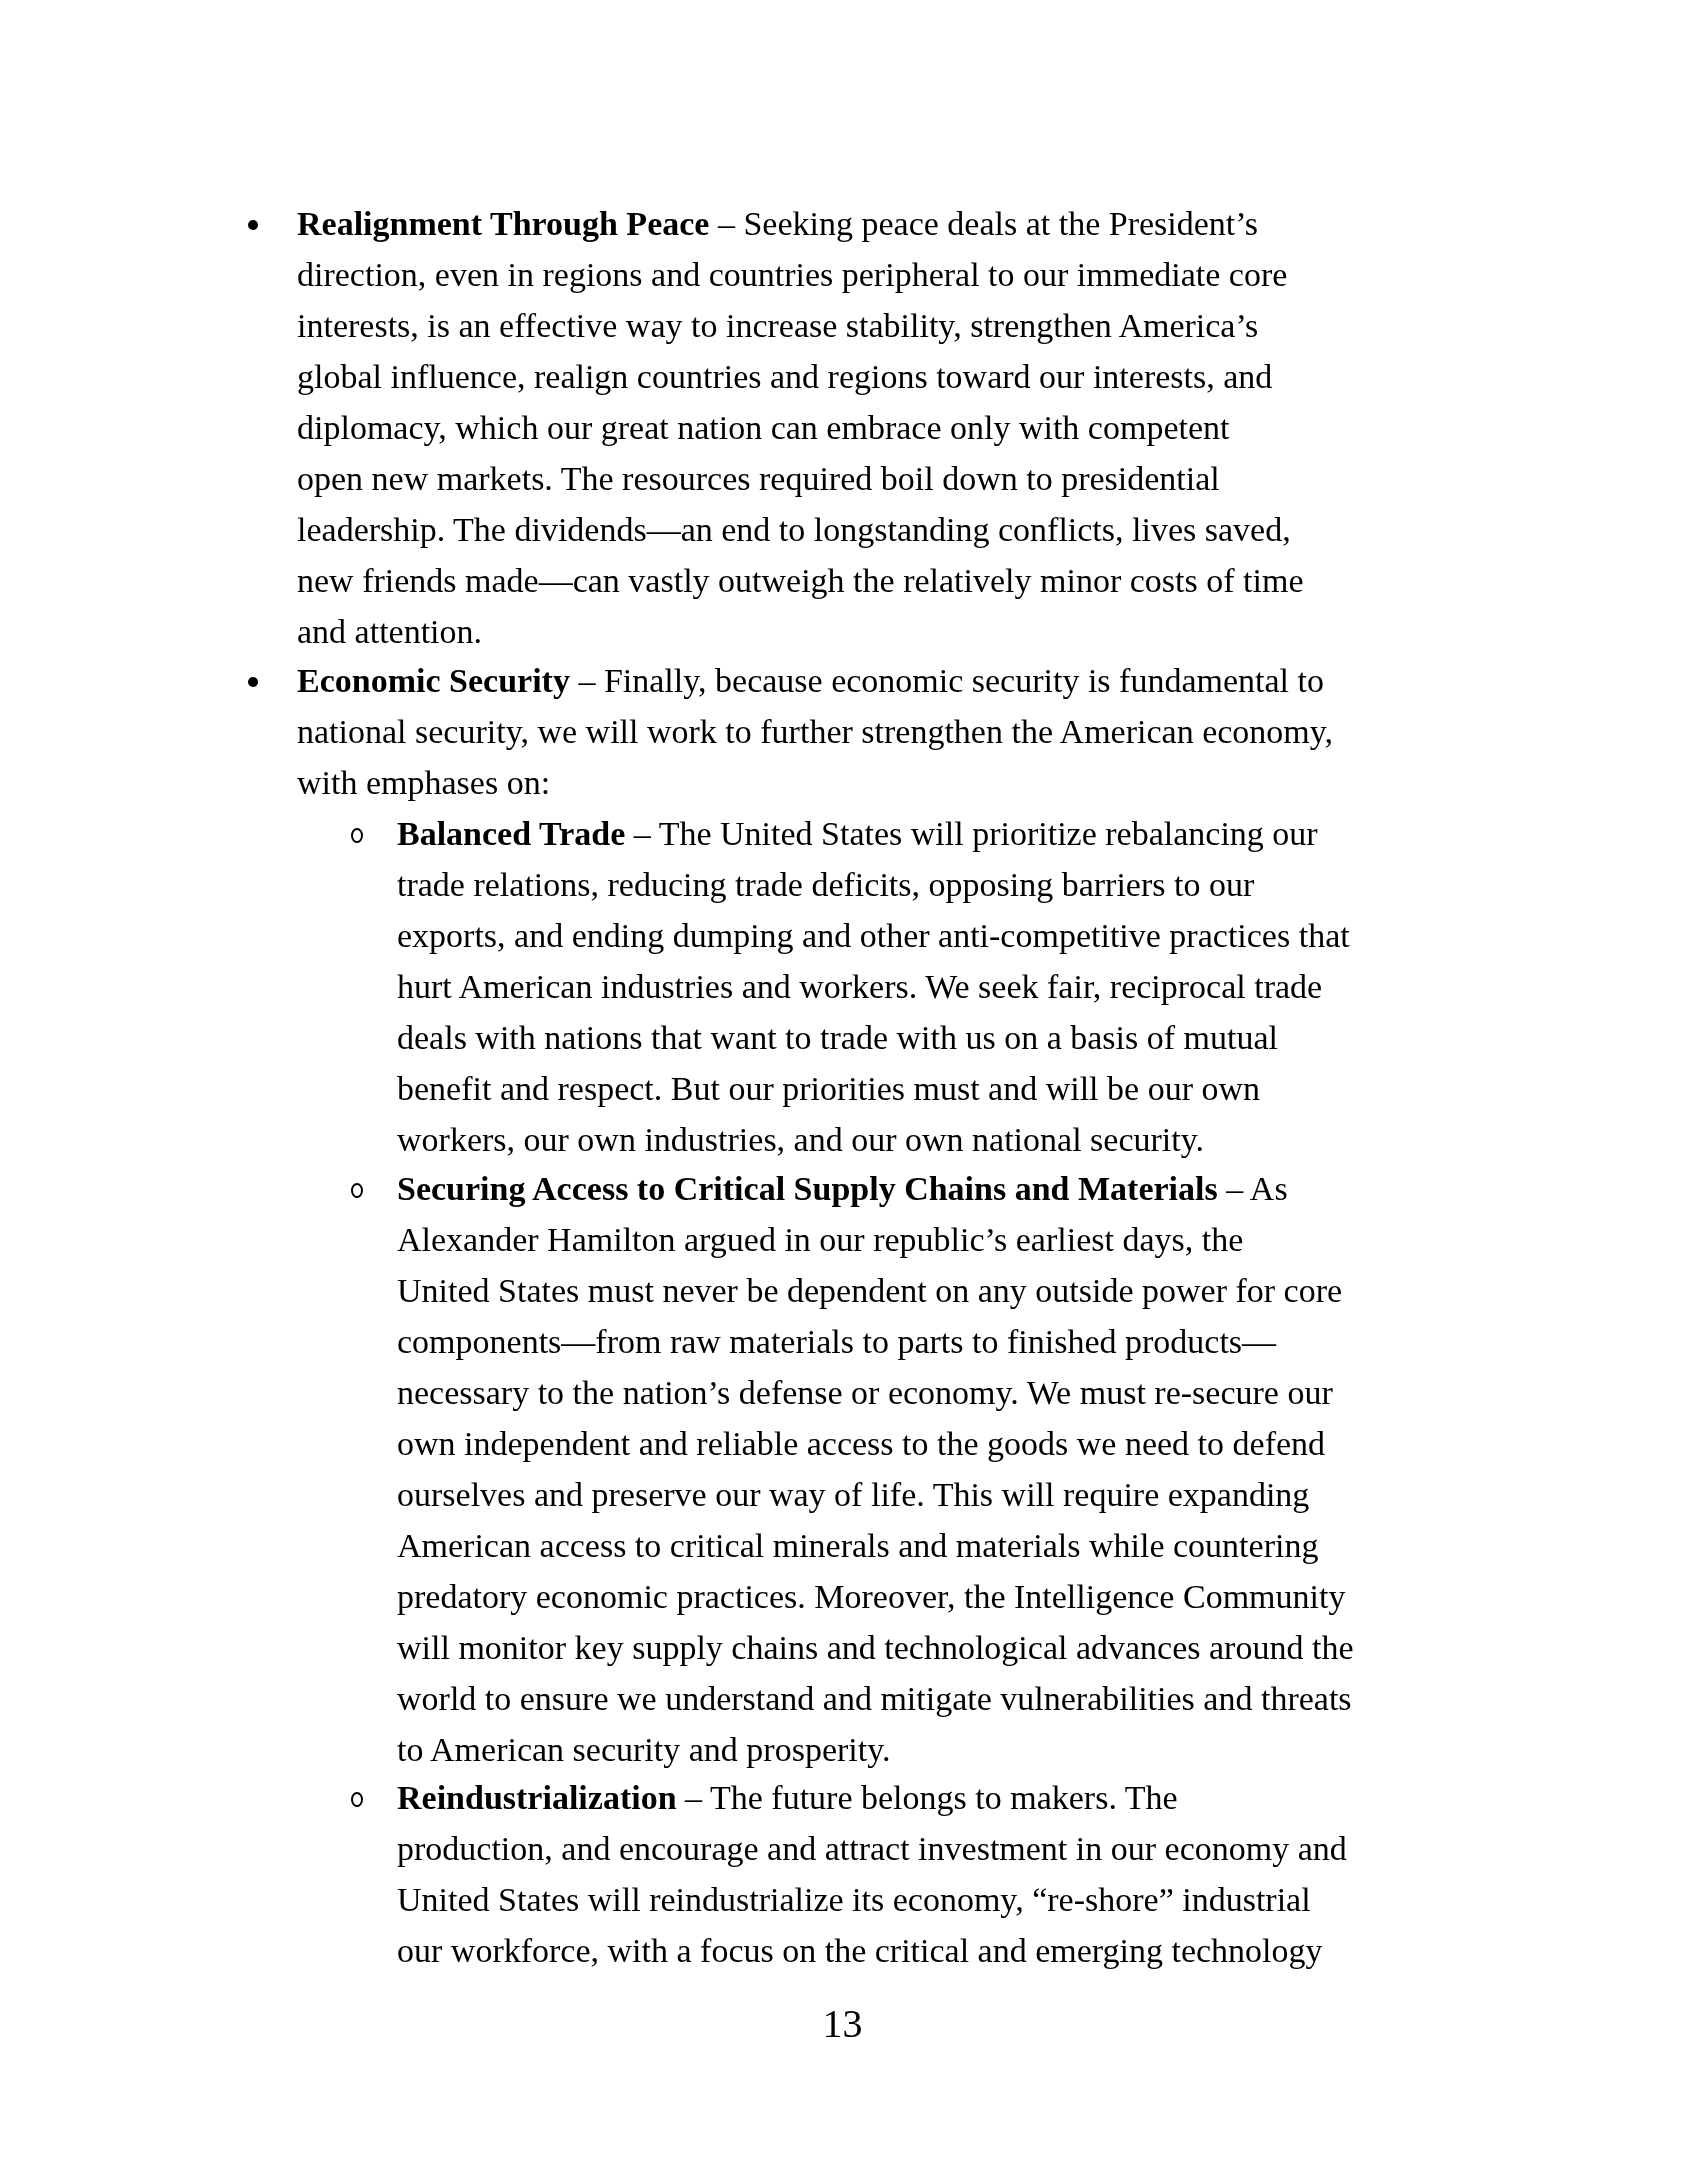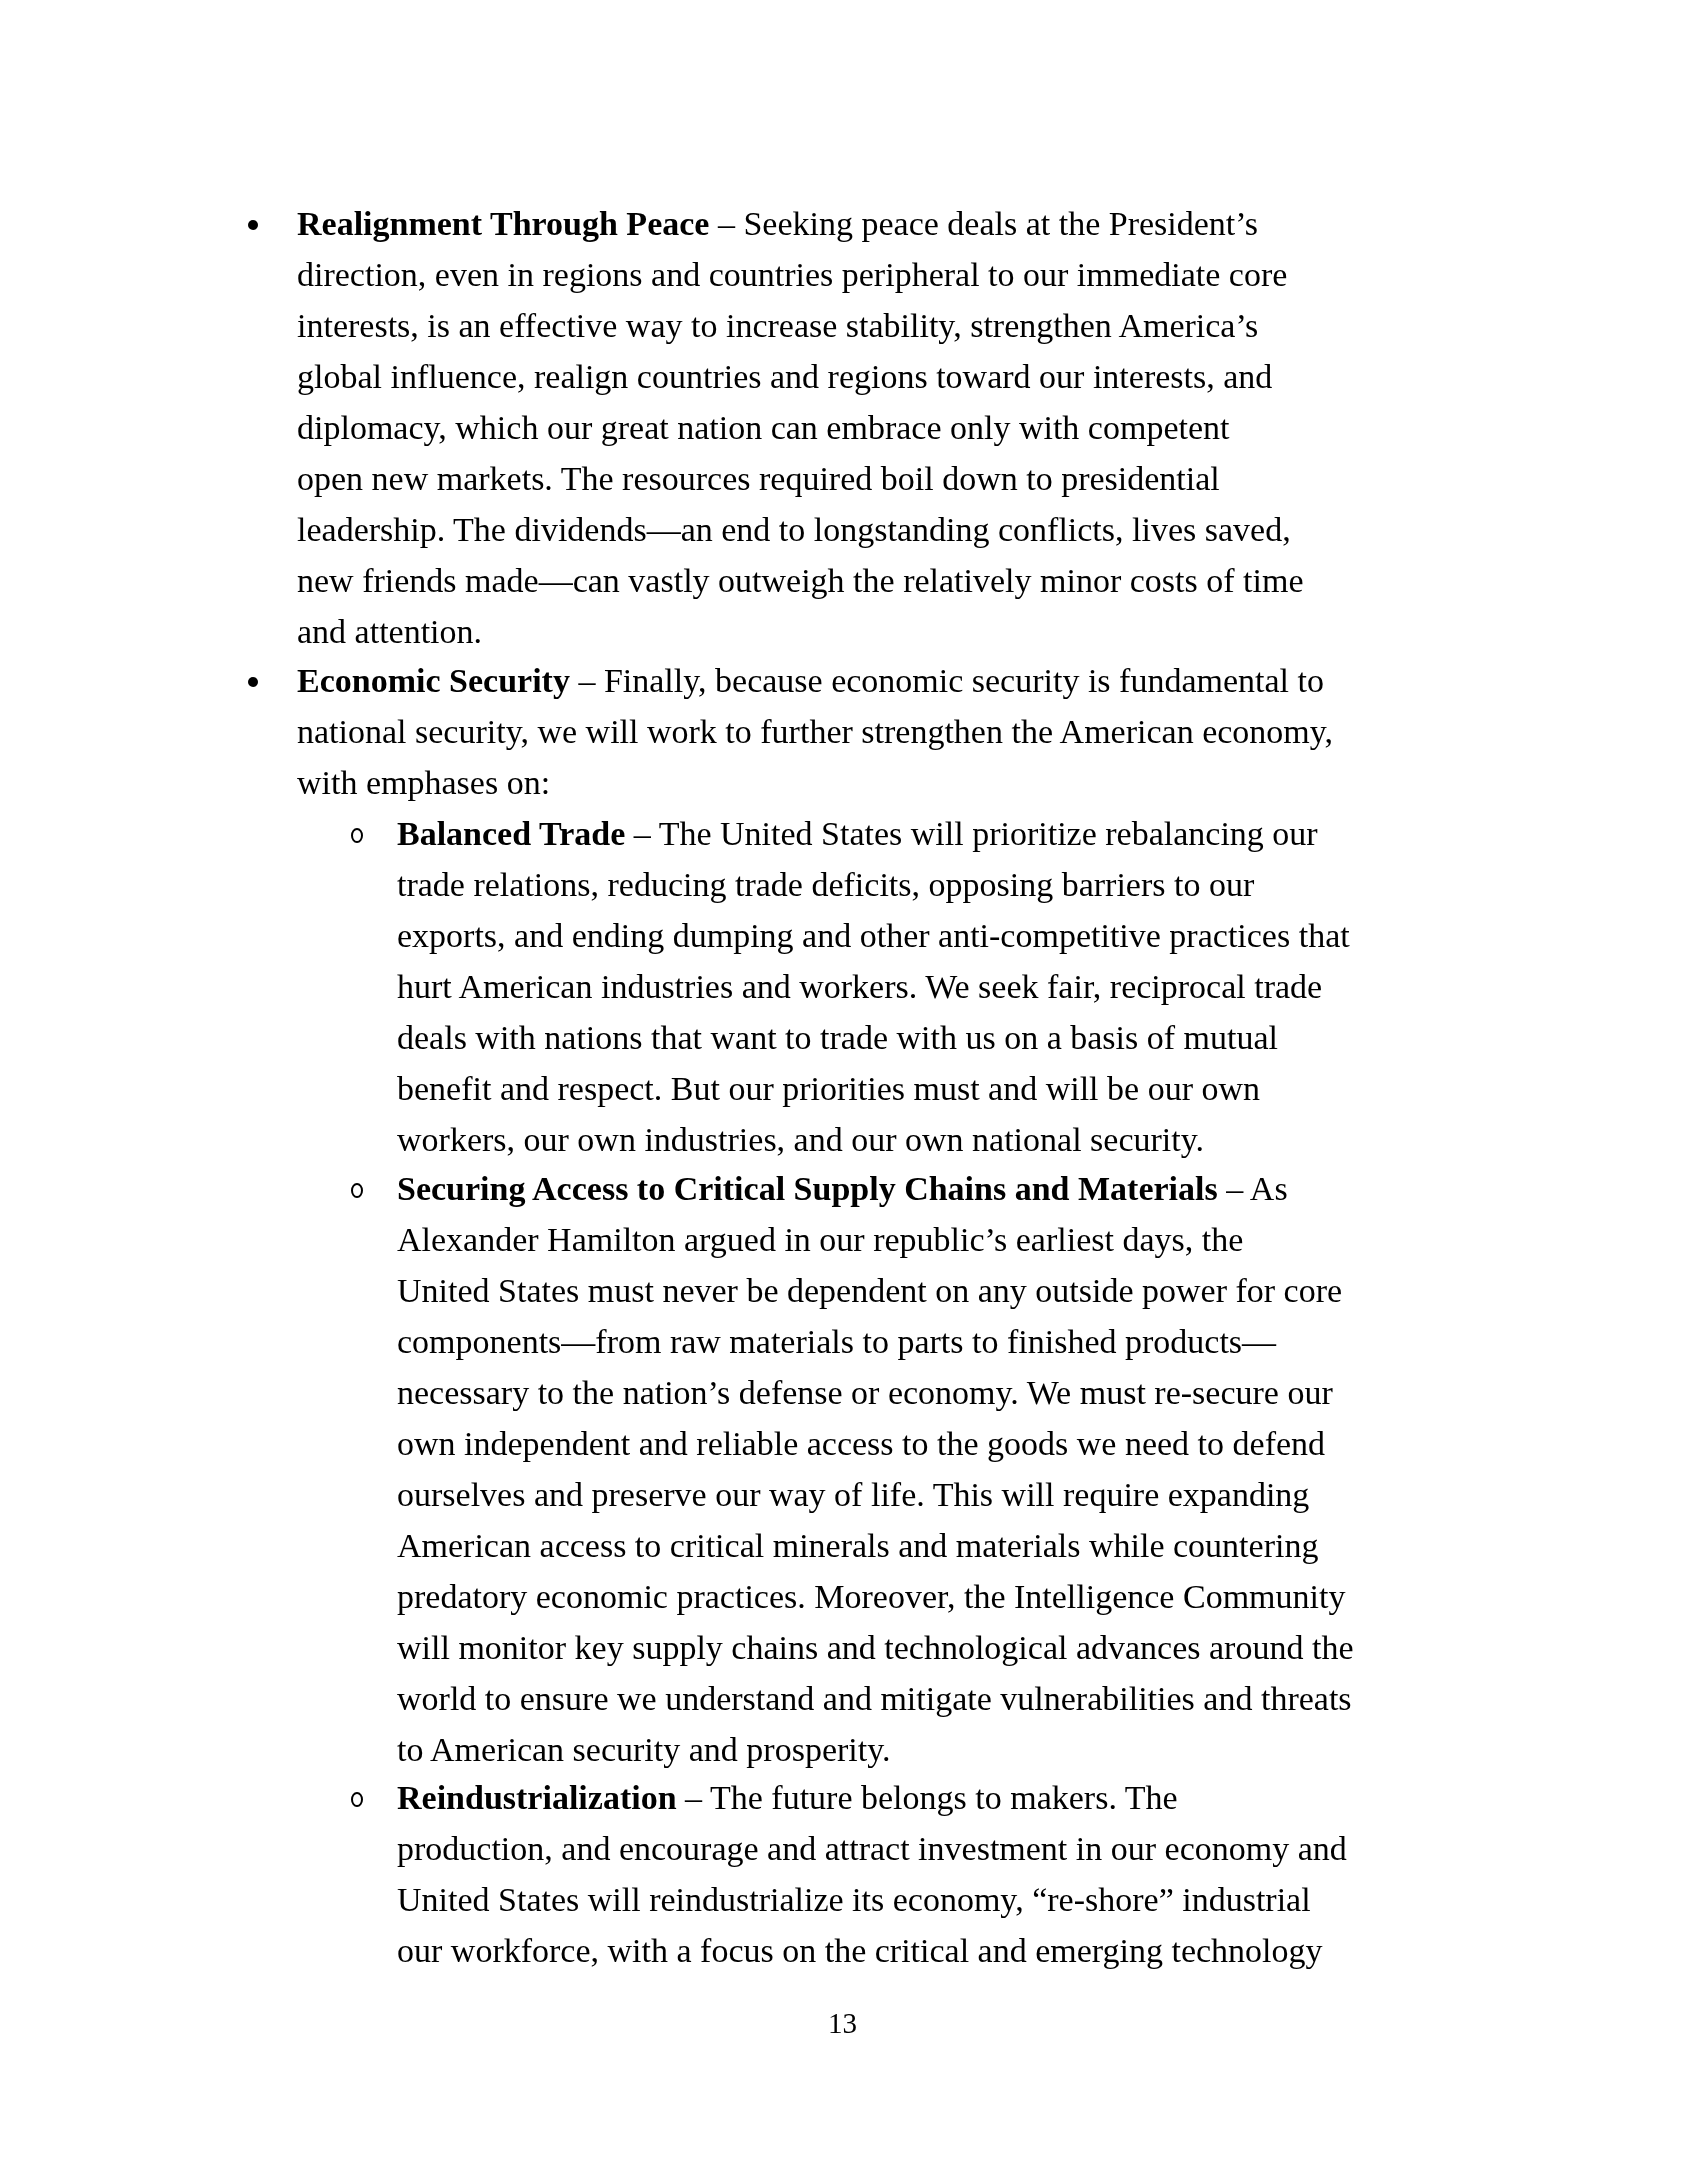--- a/index.html
+++ b/index.html
@@ -14,21 +14,21 @@
   .line { display: block; height: 51px; line-height: 51px; white-space: nowrap; }
   .bullet-disc {
     position: absolute; width: 10.2px; height: 10.2px; border-radius: 50%;
     background: #000;
   }
   .bullet-circle {
     position: absolute; width: 12px; height: 15.3px; border-radius: 50%;
     border: 2.1px solid #000; box-sizing: border-box;
   }
   b { font-weight: bold; }
-  .pagenum { position: absolute; top: 2003px; left: 0; width: 1685px; text-align: center; font-size: 29px; line-height: 41px; }
+  .pagenum { position: absolute; top: 2003px; left: 0; width: 1685px; text-align: center; font-size: 40px; line-height: 41px; }
 </style>
 </head>
 <body>
 
 <div class="page">
   <div id="content">
       <div class="block" style="top: 198px; left: 297px;">
         <span class="bullet-disc" style="left: -49px; top: 22px;"></span>
         <span class="line"><b>Realignment Through Peace</b><span style="white-space: pre;"> – Seeking peace deals at the President’s</span></span>
         <span class="line">direction, even in regions and countries peripheral to our immediate core</span>

